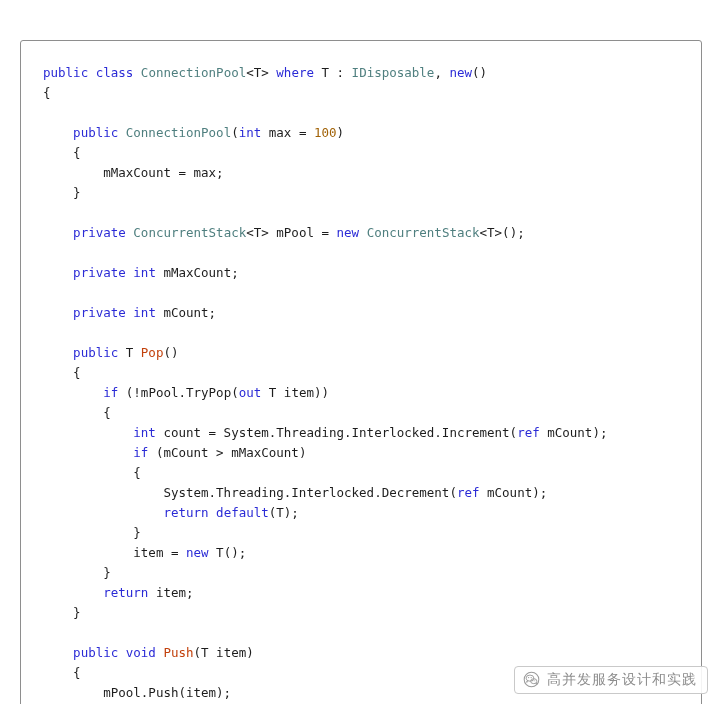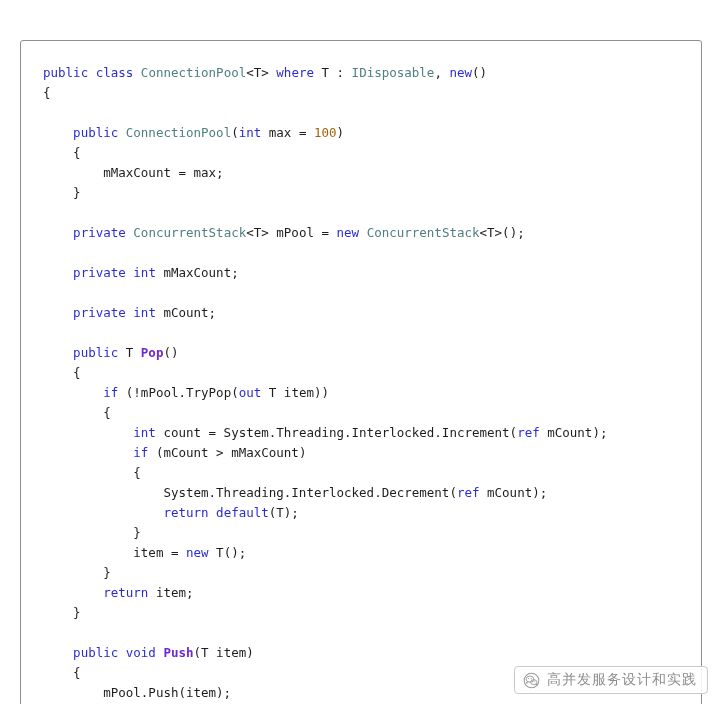--- a/index.html
+++ b/index.html
@@ -39,31 +39,31 @@
     font-family: "DejaVu Sans Mono", "Liberation Mono", monospace;
     font-size: 12.5px;
     line-height: 20px;
     white-space: pre;
     color: #1d1d1d;
     letter-spacing: 0px;
   }
   .ln { height: 20px; display: block; white-space: pre; }
   .kw   { color: #2b2bd6; }            
   .typ  { color: #4f7f7f; }            
-  .mth  { color: #6d28d9; font-weight: bold; }            
+  .mth  { color: #c2410c; }            
   .num  { color: #a16207; }
   .pln  { color: #1d1d1d; }
 
   
   #watermark {
     position: absolute;
     right: 16px;
     bottom: 10px;
     display: flex;
-    align-items: flex-end;
+    align-items: flex-start;
     gap: 7px;
     padding: 4px 10px 4px 8px;
     border: 1px solid #c9c9c9;
     border-radius: 4px;
     background: rgba(255,255,255,0.9);
   }
   #watermark .wm-label {
     font-family: "DejaVu Sans", "Liberation Sans", sans-serif;
     font-size: 14px;
     color: #8d8d8d;

